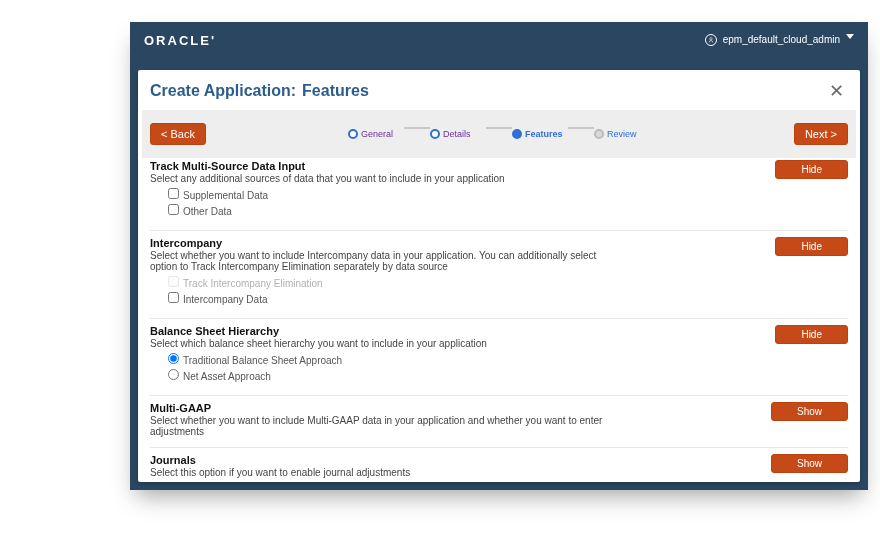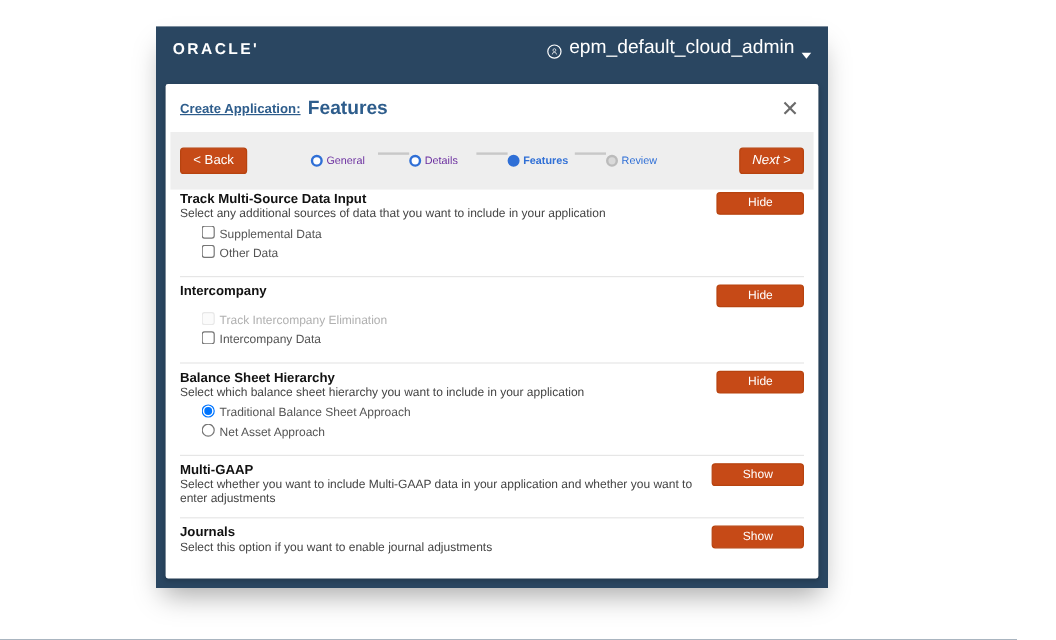--- a/index.html
+++ b/index.html
@@ -7,43 +7,43 @@
     font-family: Arial, Helvetica, sans-serif;
     background: #fff;
     width: 880px;
     height: 533px;
     overflow: hidden;
   }
   .app-frame {
     position: absolute;
     left: 130px;
     top: 22px;
-    width: 560px;
+    width: 738px;
     height: 468px;
     background: #2a4661;
     box-shadow: 0 12px 22px -6px rgba(0,0,0,0.35);
   }
   .topbar {
     height: 36px;
     display: flex;
     align-items: center;
     padding: 0 14px;
     color: #fff;
   }
   .topbar-brand {
     font-size: 13px;
     letter-spacing: 2px;
     font-weight: 600;
   }
   .topbar-user {
     margin-left: auto;
     display: flex;
-    align-items: flex-end;
+    align-items: flex-start;
     gap: 6px;
-    font-size: 16px;
+    font-size: 10px;
     cursor: pointer;
   }
   .user-icon-circle {
     width: 12px; height: 12px; border: 1px solid #fff; border-radius: 50%;
     display:flex; align-items:center; justify-content:center;
   }
   .caret-down {
     width: 0; height: 0; border-left: 4px solid transparent; border-right: 4px solid transparent; border-top: 5px solid #fff;
   }
   .panel {
@@ -57,23 +57,22 @@
     box-shadow: 0 2px 4px rgba(0,0,0,0.2);
     padding-top: 6px;
   }
   .panel-header {
     padding: 4px 12px 8px 12px;
     display: flex;
     align-items: center;
   }
   .title-prefix {
     color: #2e5d8c;
-    font-size: 11px;
+    font-size: 16px;
     font-weight: 700;
-    text-decoration: underline;
   }
   .title-suffix {
     color: #2e5d8c;
     font-size: 16px;
     font-weight: 700;
     margin-left: 6px;
   }
   .close-x {
     margin-left: auto;
     color: #6b6b6b;
@@ -92,21 +91,21 @@
   }
   .btn {
     background: #c64a17;
     color: #fff;
     border: 1px solid #b7430f;
     border-radius: 3px;
     font-size: 11px;
     padding: 4px 10px;
     cursor: pointer;
   }
-  .btn-right { margin-left: auto; font-style: italic; }
+  .btn-right { margin-left: auto; }
   .steps {
     position: absolute;
     left: 50%;
     transform: translateX(-50%);
     display: flex;
     align-items: center;
     gap: 0;
   }
   .step {
     display: flex;
@@ -264,20 +263,21 @@
             <input type="checkbox" style="">
             <span>Other Data</span>
           </label>
         </div>
       </div>
 
       <div class="section">
         <div class="section-head">
           <div>
             <div class="section-title">Intercompany</div>
+            <div class="section-desc">Select whether you want to include Intercompany data in your application. You can additionally select option to Track Intercompany Elimination separately by data source</div>
           </div>
           <button class="toggle-btn">Hide</button>
         </div>
         <div class="options">
           <label class="opt disabled">
             <input type="checkbox" disabled="" style="">
             <span>Track Intercompany Elimination</span>
           </label>
           <label class="opt">
             <input type="checkbox" style="">

